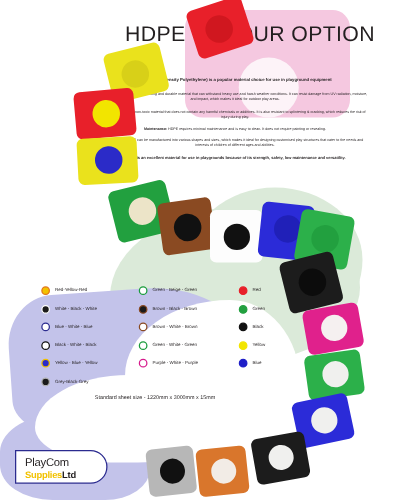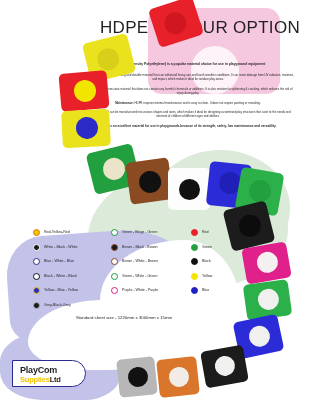--- a/index.html
+++ b/index.html
@@ -101,21 +101,21 @@
   }
 
   
   .logo{
     position:absolute;left:12px;top:360px;width:74px;height:27px;
     background:#ffffff;border:1px solid #2b2b8f;
     border-radius:0 14px 14px 0;
     box-sizing:border-box;
   }
   .logo-top{
-    position:absolute;left:7px;top:4px;font-size:9px;font-weight:bold;
+    position:absolute;left:7px;top:4px;font-size:9px;font-weight:normal;
     color:#231f20;letter-spacing:-.2px;
   }
   .logo-bot{
     position:absolute;left:7px;top:14px;font-size:7.5px;font-weight:bold;
     letter-spacing:-.2px;
   }
   .logo-bot .sup{color:#f2c200;}
   .logo-bot .ltd{color:#231f20;}
 </style>
 </head>

